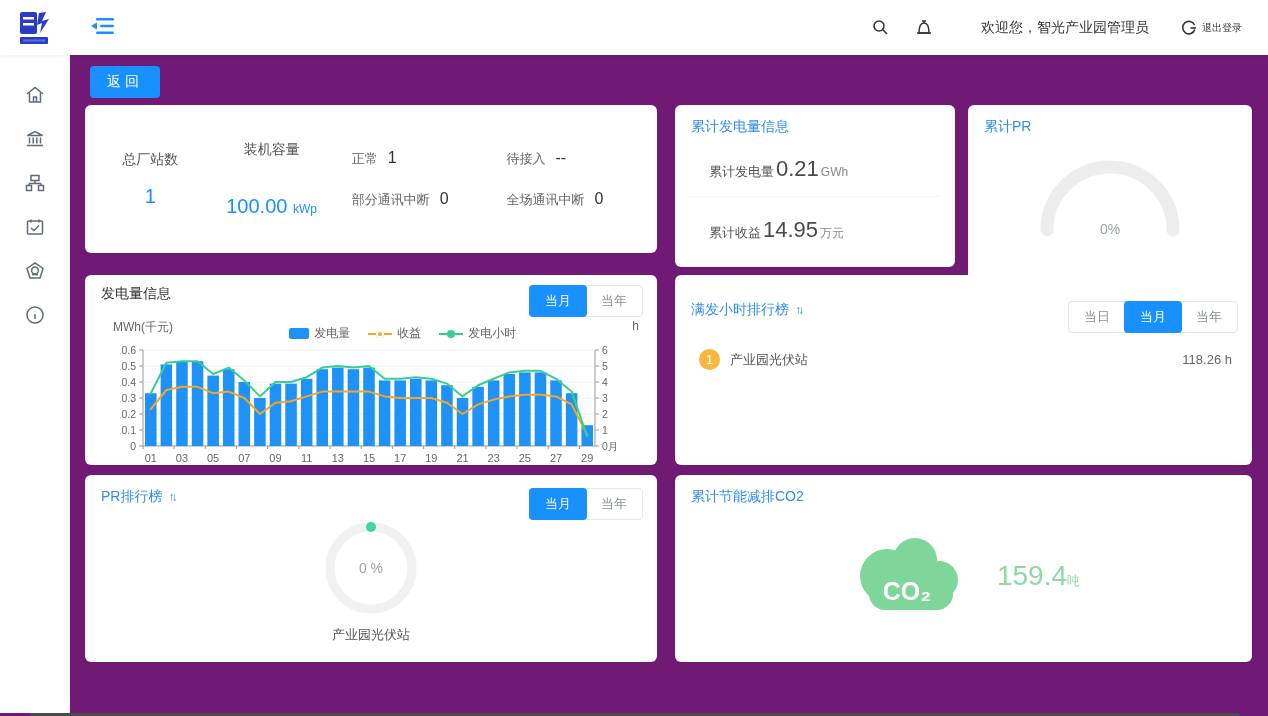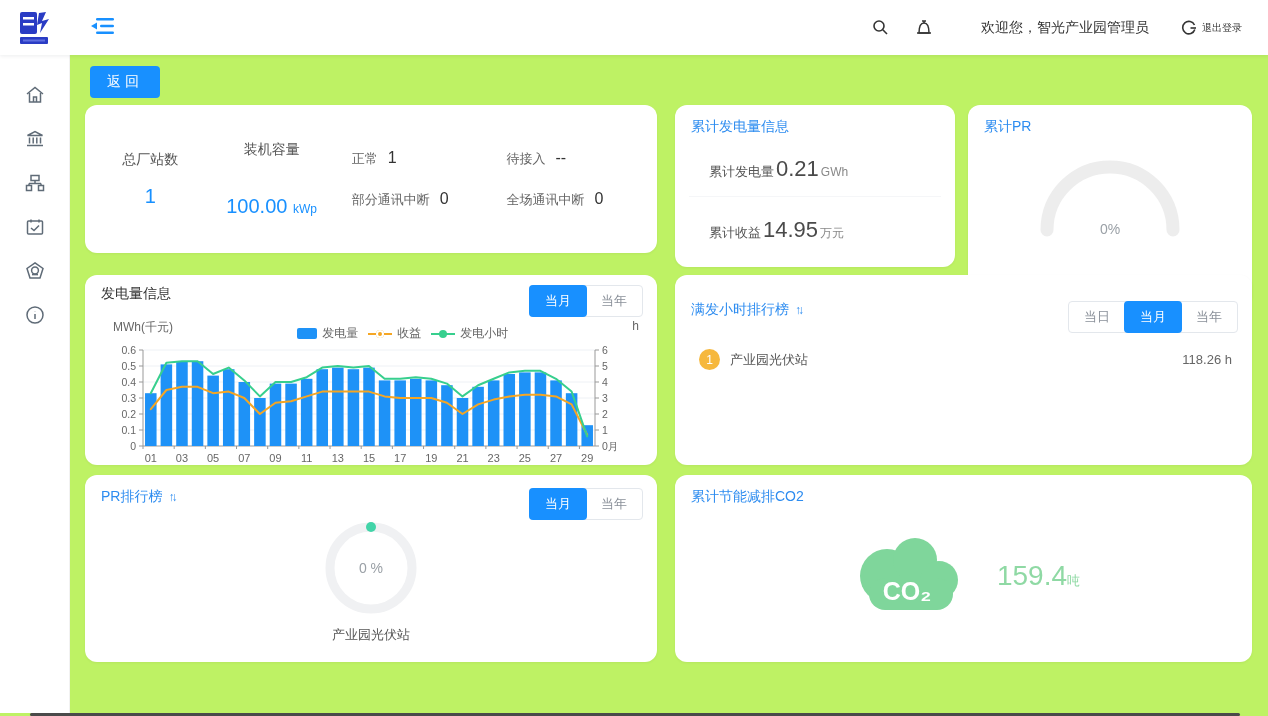--- a/index.html
+++ b/index.html
@@ -1,17 +1,17 @@
 <!DOCTYPE html>
 <html><head>
 <meta charset="utf-8">
 <style>
   * { margin:0; padding:0; box-sizing:border-box; }
   body { background:#d8dade; font-family:"Liberation Sans","DejaVu Sans",sans-serif; }
-  #app { position:relative; width:1268px; height:716px; background:#bef264; overflow:hidden; margin:0 auto; }
+  #app { position:relative; width:1268px; height:716px; background:#701a75; overflow:hidden; margin:0 auto; }
 
   
   .header { position:absolute; top:0; left:0; width:1268px; height:55px; background:#fff;
             box-shadow:0 1px 4px rgba(0,21,41,.08); z-index:5; display:flex; align-items:center; }
   .logo-box { width:70px; display:flex; justify-content:center; }
   .collapse-btn { margin-left:20px; cursor:pointer; }
   .header-right { margin-left:auto; display:flex; align-items:center; gap:26px; padding-right:26px; }
   .hdr-icon { color:#333; cursor:pointer; display:flex; align-items:center; }
   .welcome { font-size:14px; color:#333; margin-left:22px; }
   .logout { font-size:10px; color:#333; display:flex; align-items:center; gap:5px; cursor:pointer; margin-left:6px; }
@@ -19,21 +19,21 @@
   
   .sidebar { position:absolute; top:55px; left:0; width:70px; height:658px; background:#fff;
              border-right:1px solid #f2f2f2; z-index:4; display:flex; flex-direction:column; align-items:center; padding-top:18px; }
   .side-item { width:70px; height:44px; display:flex; align-items:center; justify-content:center; cursor:pointer; color:#5f6b77; }
 
   
   .content { position:absolute; top:55px; left:70px; width:1198px; height:658px; }
   .back-btn { position:absolute; left:20px; top:11px; background:#1890ff; color:#fff; border:none;
               border-radius:4px; font-size:14px; padding:7px 17px; letter-spacing:4px; cursor:pointer; }
 
-  .card { position:absolute; background:#fff; border-radius:12px; box-shadow:0 1px 3px rgba(0,0,0,.05); }
+  .card { position:absolute; background:#fff; border-radius:6px; box-shadow:0 1px 3px rgba(0,0,0,.05); }
   .card-title { font-size:14px; color:#2d8cf0; padding:13px 16px 0 16px; display:flex; align-items:center; gap:6px; }
   .card-title.dark { color:#333; }
   .sort-glyph { color:#2d8cf0; font-size:12px; letter-spacing:-3px; }
 
   
   #card-overview { left:15px; top:50px; width:572px; height:148px; display:flex; align-items:center; padding:0 10px; }
   .ov-col { display:flex; flex-direction:column; align-items:center; gap:16px; }
   .ov-col.c1 { width:20%; } .ov-col.c2 { width:24%;gap:36px; }
   .ov-col.stack { width:28%; gap:22px; align-items:flex-start; padding-left:14px; }
   .ov-label { font-size:14px; color:#555; }
@@ -52,21 +52,21 @@
 
   
   #card-pr-gauge { left:898px; top:50px; width:284px; height:201px; }
   .gauge-wrap { display:flex; justify-content:center; margin-top:6px; }
 
   
   #card-chart { left:15px; top:220px; width:572px; height:190px; }
   .chart-head { display:flex; align-items:flex-start; padding:10px 14px 0 16px; }
   .axis-caption-row { display:flex; justify-content:space-between; padding:2px 18px 0 28px; }
   .axis-caption { font-size:12px; color:#666; }
-  .legend { display:flex; gap:10px; align-items:center; font-size:12px; color:#666; margin:0 auto; padding-top:6px; }
+  .legend { display:flex; gap:18px; align-items:center; font-size:12px; color:#666; margin:0 auto; padding-top:6px; }
   .legend-item { display:flex; align-items:center; gap:5px; }
   .sw-bar { width:20px; height:11px; border-radius:2px; background:#1e92f7; }
   .sw-line { position:relative; width:24px; height:2px; }
   .sw-line i { position:absolute; left:50%; top:50%; transform:translate(-50%,-50%); width:8px; height:8px; border-radius:50%; }
   .sw-orange { background:#f5a623; } .sw-orange i { background:#f5a623; box-shadow:0 0 0 2px #fff inset; }
   .sw-green { background:#37cf8e; } .sw-green i { background:#37cf8e; }
 
   
   .tabs { display:inline-flex; border:1px solid #e3e7ec; border-radius:4px; background:#fff; margin-left:auto; }
   .tab { padding:6px 15px; font-size:13px; color:#8a9099; cursor:pointer; }

